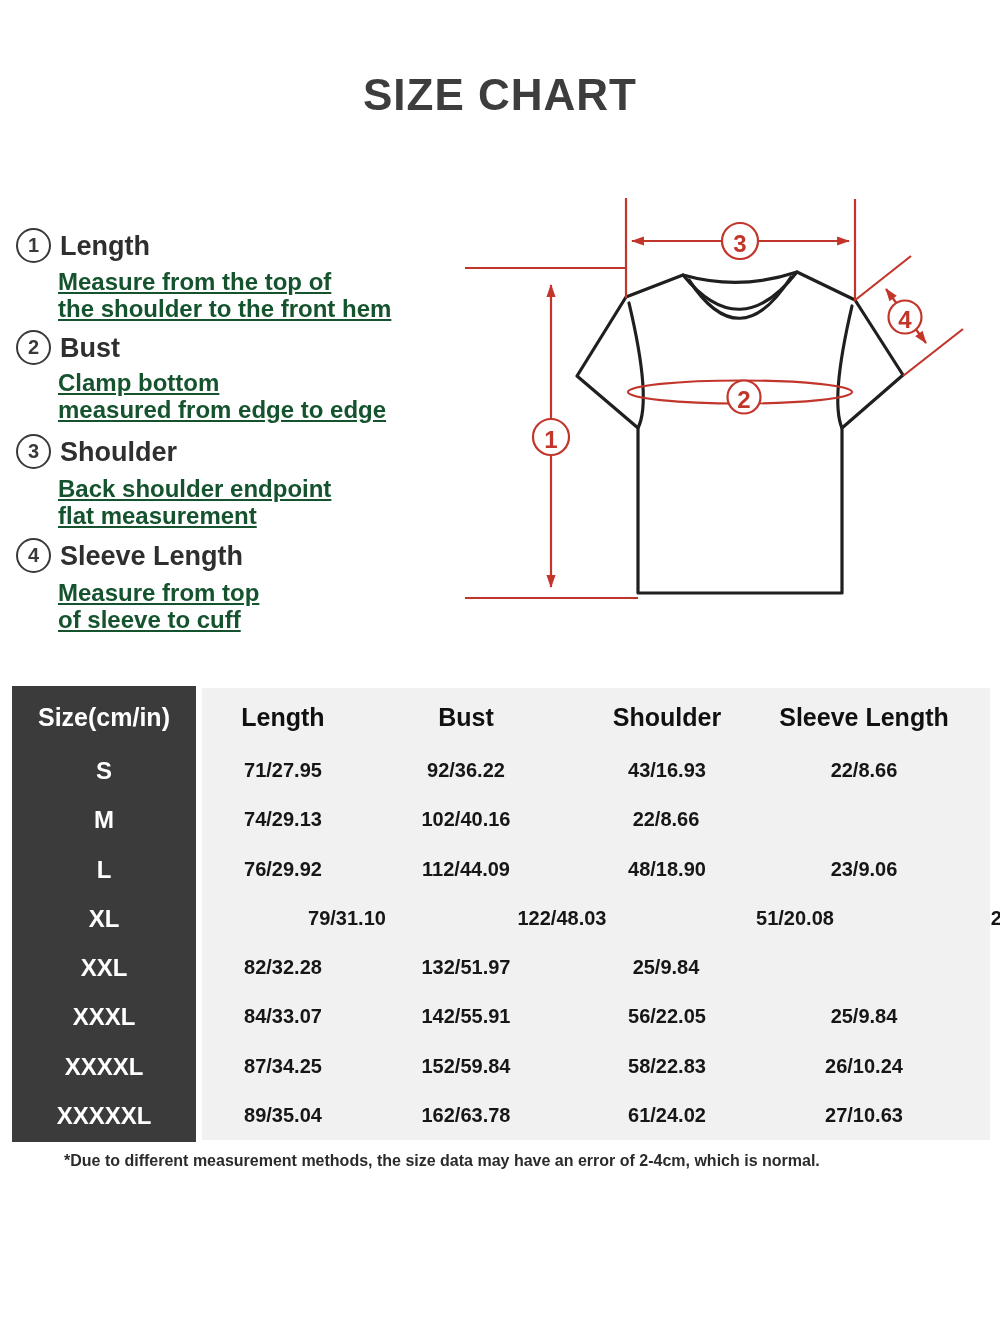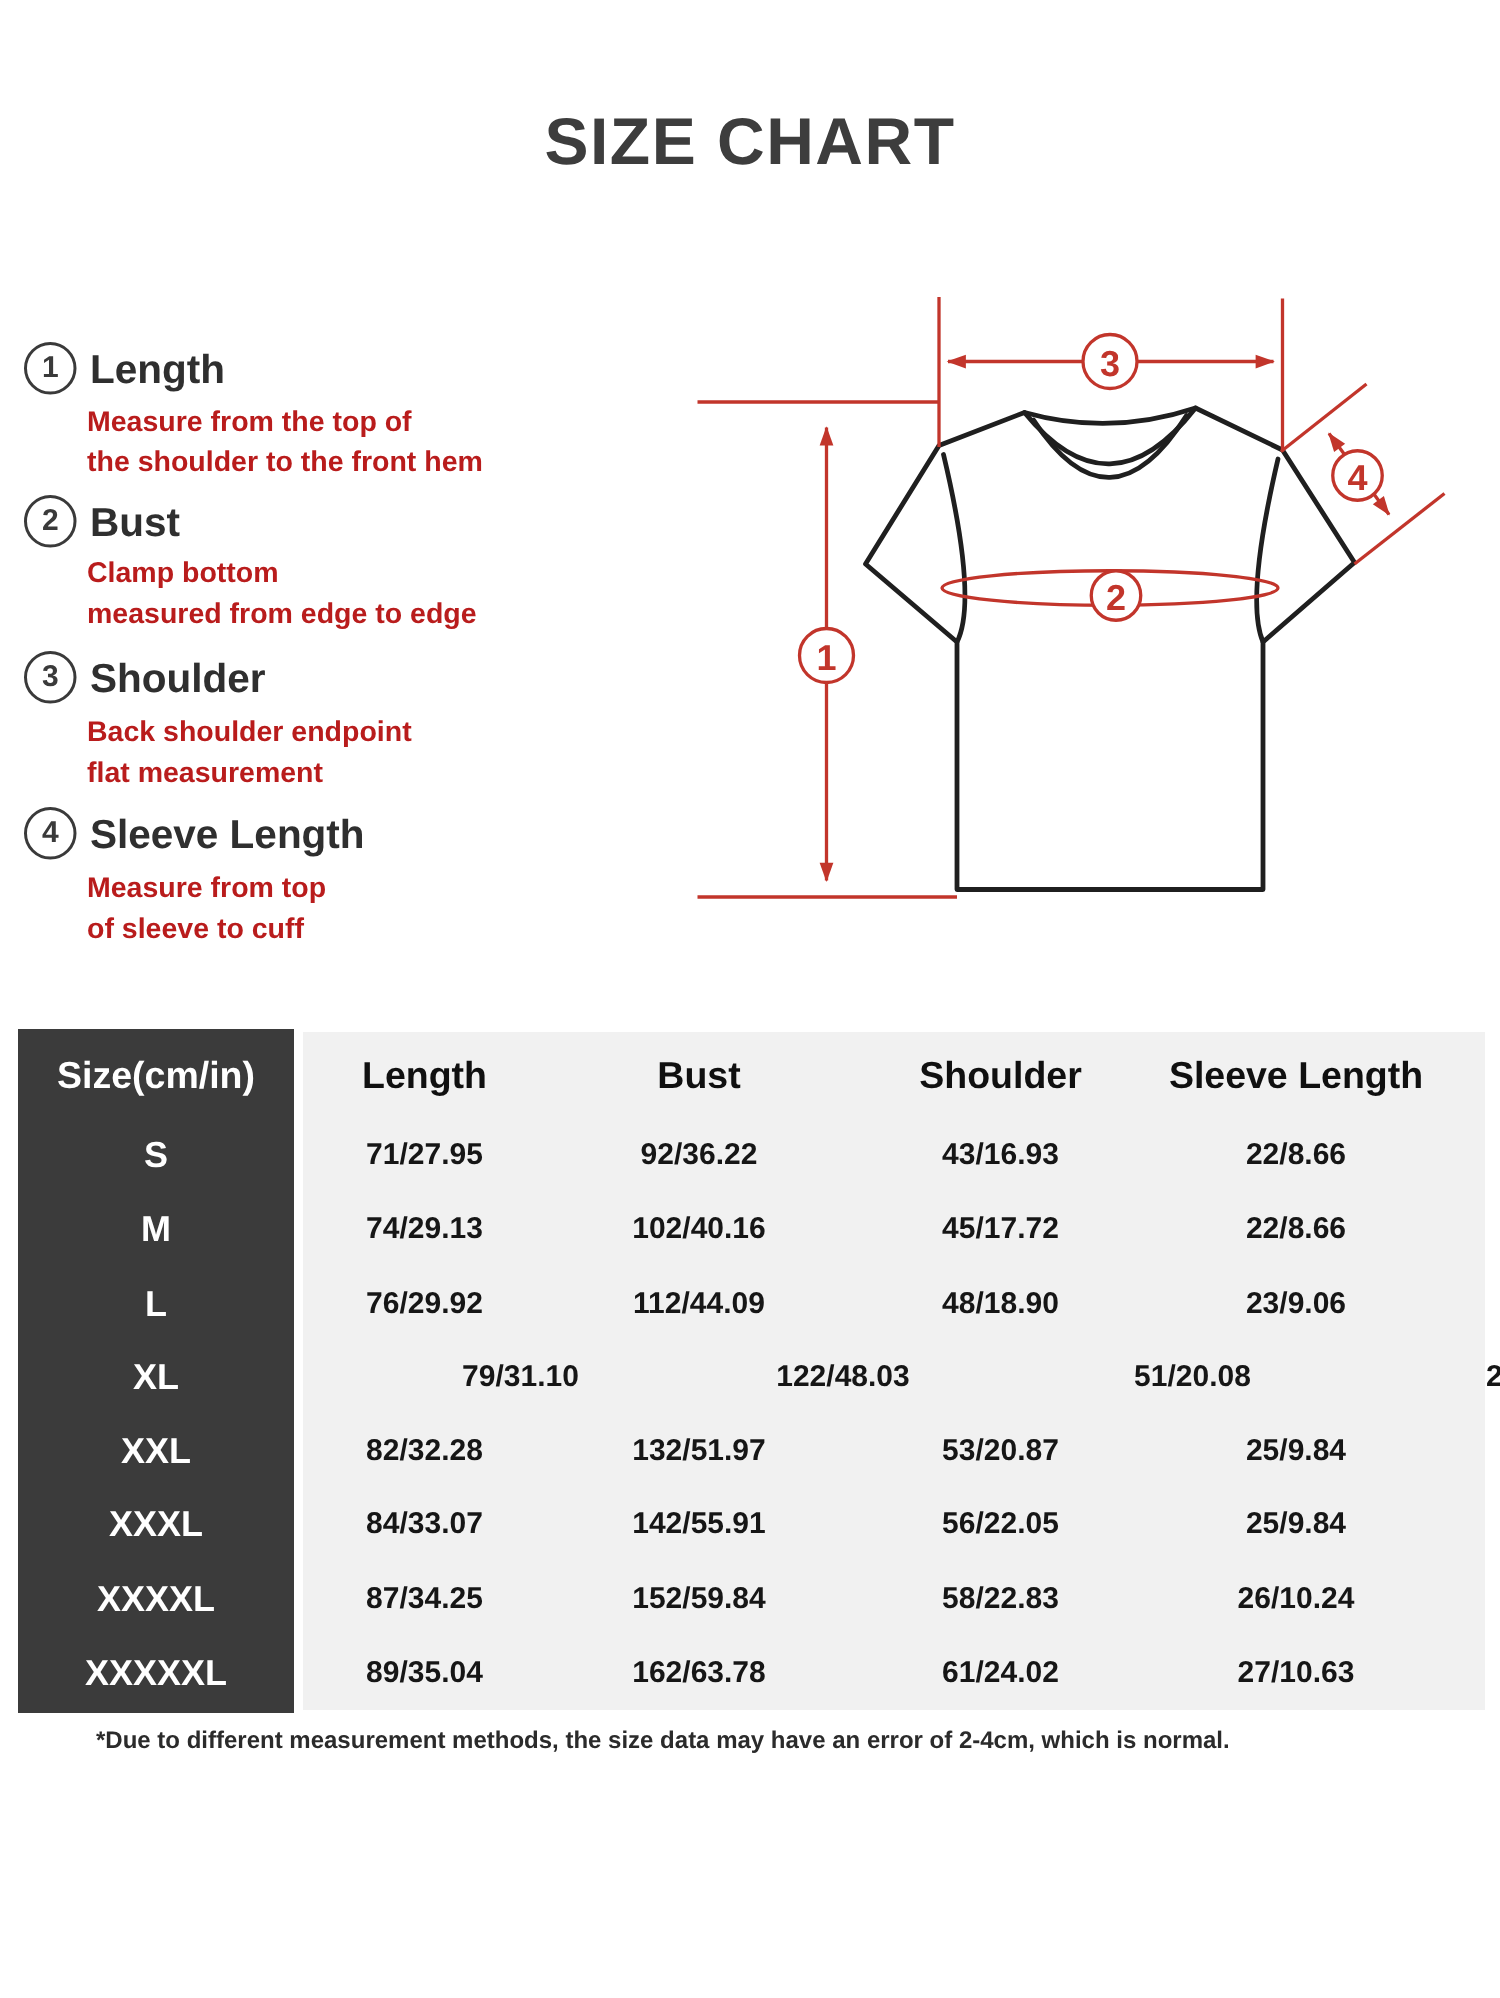--- a/index.html
+++ b/index.html
@@ -14,22 +14,22 @@
   }
   
   .leg-head { position:absolute; left:16px; display:flex; align-items:center; }
   .leg-num {
     width:35px; height:35px; border:2.5px solid #3a3a3a; border-radius:50%;
     display:inline-flex; align-items:center; justify-content:center;
     font-size:20px; font-weight:bold; color:#3a3a3a; flex:0 0 auto;
   }
   .leg-title { margin-left:9px; font-size:27px; font-weight:bold; color:#2f2f2f; line-height:34px; }
   .leg-desc {
-    position:absolute; left:58px; font-size:19px; font-weight:bold;
-    color:#b91c1c; line-height:27px; white-space:nowrap;
+    position:absolute; left:58px; font-size:24px; font-weight:bold;
+    color:#14532d; line-height:27px; white-space:nowrap;text-decoration:underline;
   }
   
   .diagram { position:absolute; left:440px; top:180px; width:560px; height:460px; }
   
   .table-area { position:absolute; left:12px; top:686px; width:978px; height:462px; }
   .dark-bg  { position:absolute; left:0; top:0; width:184px; height:456px; background:#3b3b3b; }
   .gray-bg  { position:absolute; left:190px; top:2px; width:788px; height:452px; background:#f1f1f1; }
   .trow { position:absolute; left:0; display:flex; align-items:center; }
   .cell { display:flex; align-items:center; justify-content:center; text-align:left; }
   .c-size   { width:184px; color:#ffffff; font-weight:bold; font-size:24px; }
@@ -146,21 +146,20 @@
       <div class="cell c1 val">71/27.95</div>
       <div class="cell c2 val">92/36.22</div>
       <div class="cell c3 val">43/16.93</div>
       <div class="cell c4 val">22/8.66</div>
     </div>
     <div class="trow" style="top:109px; height:49px;">
       <div class="cell c-size">M</div>
       <div class="gapcell"></div>
       <div class="cell c1 val">74/29.13</div>
       <div class="cell c2 val">102/40.16</div>
-      <div class="cell c3 val">45/17.72</div>
       <div class="cell c4 val">22/8.66</div>
     </div>
     <div class="trow" style="top:159px; height:49px;">
       <div class="cell c-size">L</div>
       <div class="gapcell"></div>
       <div class="cell c1 val">76/29.92</div>
       <div class="cell c2 val">112/44.09</div>
       <div class="cell c3 val">48/18.90</div>
       <div class="cell c4 val">23/9.06</div>
     </div>
@@ -170,21 +169,20 @@
       <div class="cell c1 val">79/31.10</div>
       <div class="cell c2 val">122/48.03</div>
       <div class="cell c3 val">51/20.08</div>
       <div class="cell c4 val">23/9.06</div>
     </div>
     <div class="trow" style="top:257px; height:49px;">
       <div class="cell c-size">XXL</div>
       <div class="gapcell"></div>
       <div class="cell c1 val">82/32.28</div>
       <div class="cell c2 val">132/51.97</div>
-      <div class="cell c3 val">53/20.87</div>
       <div class="cell c4 val">25/9.84</div>
     </div>
     <div class="trow" style="top:306px; height:49px;">
       <div class="cell c-size">XXXL</div>
       <div class="gapcell"></div>
       <div class="cell c1 val">84/33.07</div>
       <div class="cell c2 val">142/55.91</div>
       <div class="cell c3 val">56/22.05</div>
       <div class="cell c4 val">25/9.84</div>
     </div>

